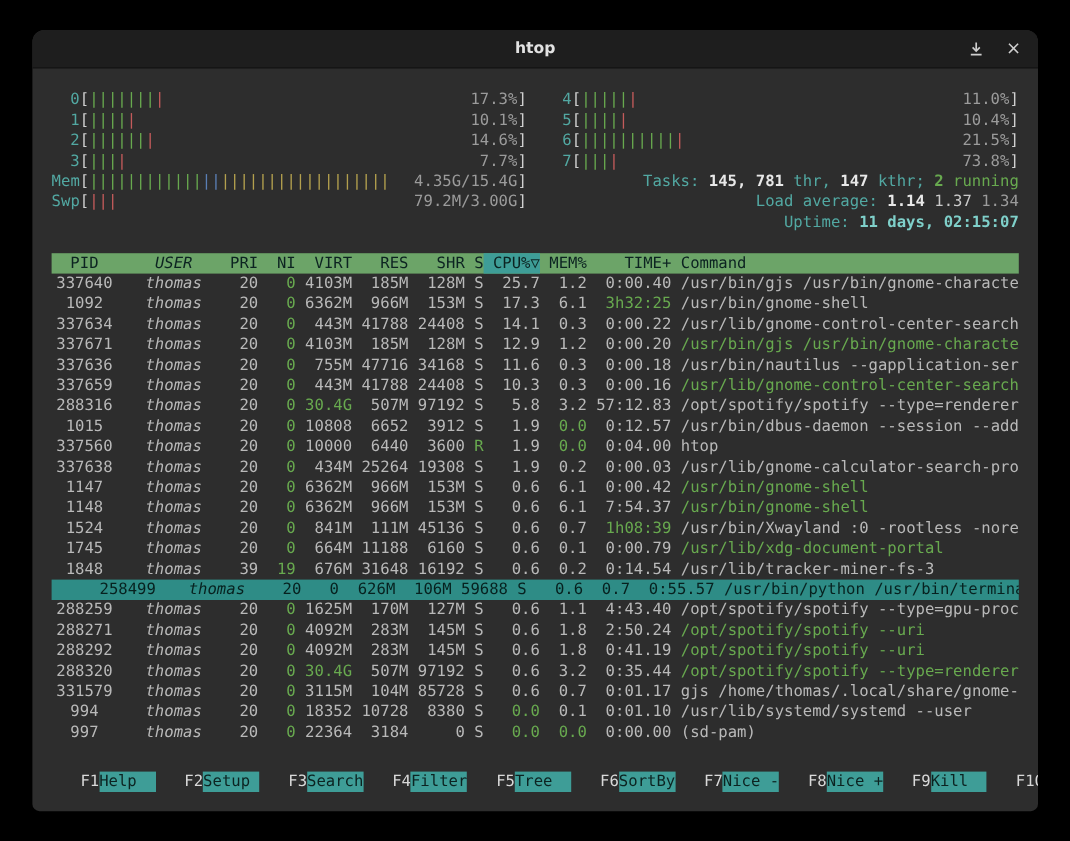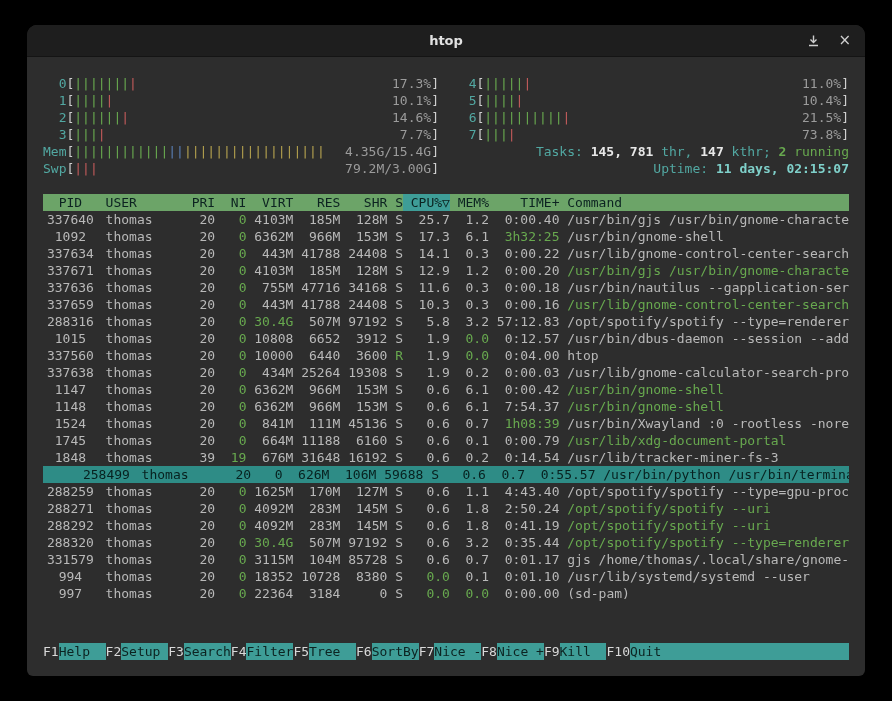--- a/index.html
+++ b/index.html
@@ -46,35 +46,35 @@
   .tab-io { background:#16403d; color:var(--teal,#52a8a2); }
 
   .thead { display:flex; height:17px; background:var(--header_bg,#6ca468);
            color:var(--dark_text,#10240f); white-space:pre; cursor:pointer; }
   .thead .col-cpu { background:var(--teal_bg,#3e9d97); }
   .prow { display:flex; height:17px; white-space:pre; }
   .prow.sel { background:var(--selected_bg,#2e8c86);padding-left:36px; }
   .prow.sel span { color:#07211f; }
 
   .col-pid  { width:7ch; text-align:center; }
-  .col-user { width:11ch; padding-left:1ch; text-align:left; overflow:hidden; }
+  .col-user { width:11ch; padding-left:1ch; text-align:center; overflow:hidden;font-style:italic; }
   .col-pri  { width:4ch; text-align:right; }
   .col-ni   { width:4ch; text-align:right; }
   .col-virt { width:6ch; text-align:right; }
   .col-res  { width:6ch; text-align:right; }
   .col-shr  { width:6ch; text-align:right; }
   .col-s    { width:2ch; text-align:right; }
   .col-cpu  { width:6ch; text-align:right; }
   .col-mem  { width:5ch; text-align:right; }
   .col-time { width:9ch; text-align:right; }
   .col-cmd  { flex:1; padding-left:1ch; text-align:left; overflow:hidden; }
 
   .grow { flex:1; }
   .fkeys { display:flex; height:17px; white-space:pre; }
-  .fk { display:flex; cursor:pointer; }
+  .fk { display:flex; cursor:pointer;margin-left:24px; }
   .fk:last-child { flex:1; }
   .fk-key { color:#d9d9d9; }
   .fk-label { width:6ch; background:var(--teal_bg,#3e9d97); color:var(--dark_text,#0c2321); overflow:hidden; }
   .fk:last-child .fk-label { flex:1; width:auto; }
 </style>
 </head>
 <body>
 
 <div class="window">
   <div class="titlebar">
@@ -100,20 +100,21 @@
           <div class="meter"><span class="mlabel">3</span><span class="bracket">[</span><span class="mbar"><span class="pipe-green">|||</span><span class="pipe-red">|</span><span class="mval">7.7%</span></span><span class="bracket">]</span></div>
           <div class="meter"><span class="mlabel">Mem</span><span class="bracket">[</span><span class="mbar"><span class="pipe-green">||||||||||||</span><span class="pipe-blue">||</span><span class="pipe-yellow">||||||||||||||||||</span><span class="mval">4.35G/15.4G</span></span><span class="bracket">]</span></div>
           <div class="meter"><span class="mlabel">Swp</span><span class="bracket">[</span><span class="mbar"><span class="pipe-red">|||</span><span class="mval">79.2M/3.00G</span></span><span class="bracket">]</span></div>
         </div>
       <div class="mcol" id="mcol-right">
           <div class="meter"><span class="mlabel">4</span><span class="bracket">[</span><span class="mbar"><span class="pipe-green">|||||</span><span class="pipe-red">|</span><span class="mval">11.0%</span></span><span class="bracket">]</span></div>
           <div class="meter"><span class="mlabel">5</span><span class="bracket">[</span><span class="mbar"><span class="pipe-green">||||</span><span class="pipe-red">|</span><span class="mval">10.4%</span></span><span class="bracket">]</span></div>
           <div class="meter"><span class="mlabel">6</span><span class="bracket">[</span><span class="mbar"><span class="pipe-green">||||||||||</span><span class="pipe-red">|</span><span class="mval">21.5%</span></span><span class="bracket">]</span></div>
           <div class="meter"><span class="mlabel">7</span><span class="bracket">[</span><span class="mbar"><span class="pipe-green">|||</span><span class="pipe-red">|</span><span class="mval">73.8%</span></span><span class="bracket">]</span></div>
           <div class="iline"><span class="c-teal">Tasks: </span><span class="c-bright">145, </span><span class="c-bright">781 </span><span class="c-teal">thr</span><span class="c-teal">, </span><span class="c-bright">147 </span><span class="c-teal">kthr</span><span class="c-teal">; </span><span class="c-greenb">2 </span><span class="c-green">running</span></div>
+          <div class="iline"><span class="c-teal">Load average: </span><span class="c-bright">1.14 </span><span class="c-white">1.37 </span><span class="c-gray">1.34</span></div>
           <div class="iline"><span class="c-teal">         Uptime: </span><span class="c-cyanb">11 days, 02:15:07</span></div>
         </div>
     </div>
 
     <div class="spacer"></div>
 
 
     <div class="thead" id="thead"><span class="col-pid">PID</span><span class="col-user">USER</span><span class="col-pri">PRI</span><span class="col-ni">NI</span><span class="col-virt">VIRT</span><span class="col-res">RES</span><span class="col-shr">SHR</span><span class="col-s">S</span><span class="col-cpu">CPU%▽</span><span class="col-mem">MEM%</span><span class="col-time">TIME+</span><span class="col-cmd">Command</span></div>
     <div id="tbody">
         <div class="prow"><span class="col-pid">337640</span><span class="col-user">thomas</span><span class="col-pri">20</span><span class="col-ni c-green">0</span><span class="col-virt">4103M</span><span class="col-res">185M</span><span class="col-shr">128M</span><span class="col-s">S</span><span class="col-cpu">25.7</span><span class="col-mem">1.2</span><span class="col-time">0:00.40</span><span class="col-cmd">/usr/bin/gjs /usr/bin/gnome-character</span></div>

